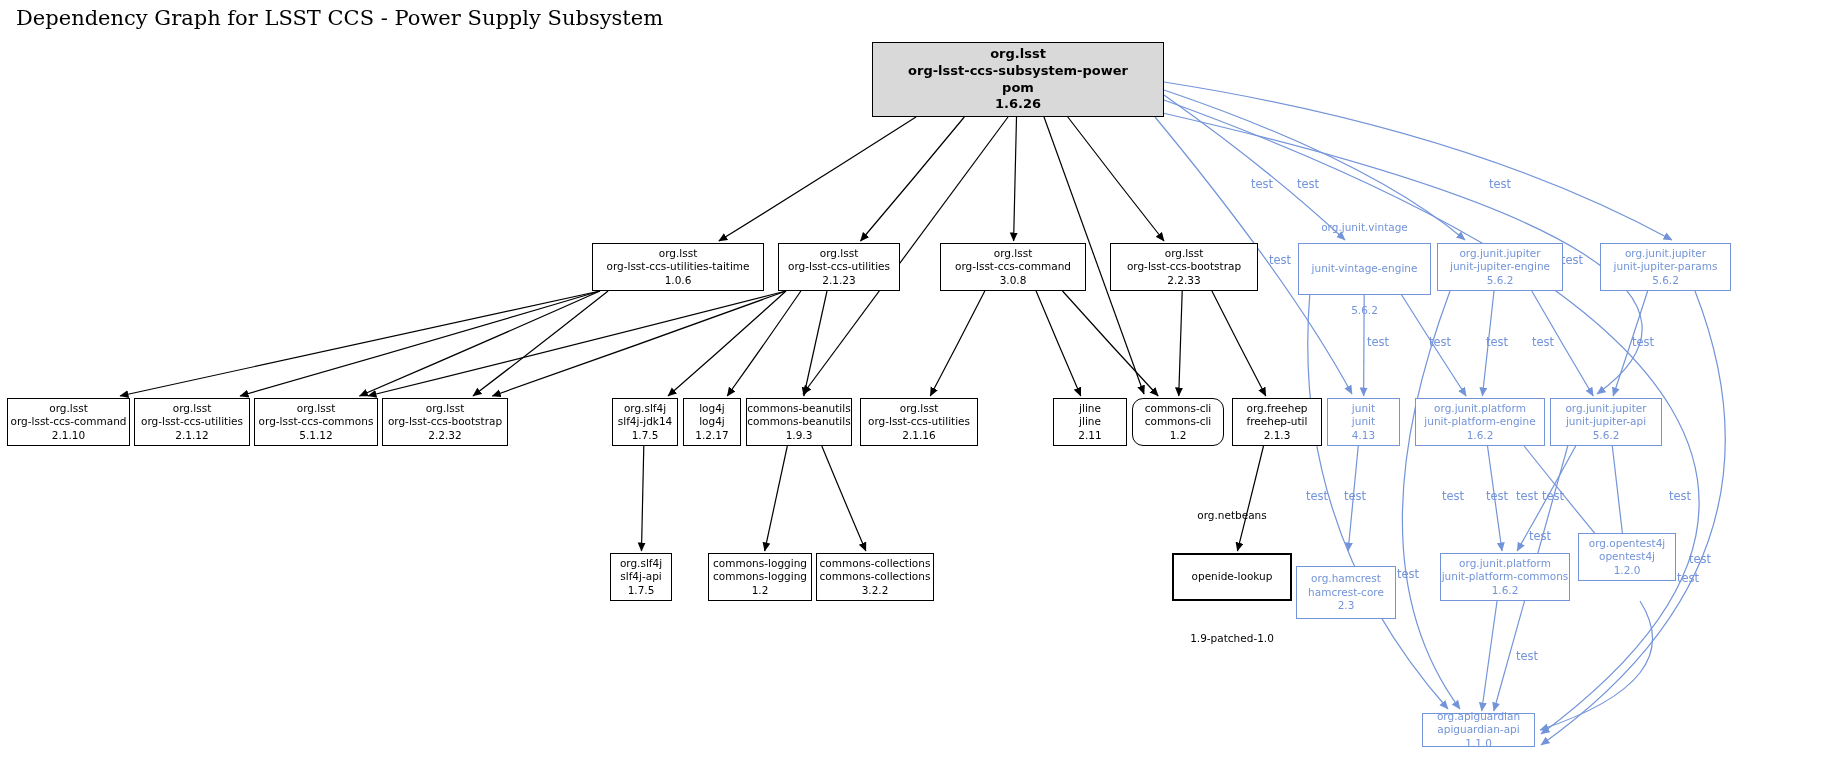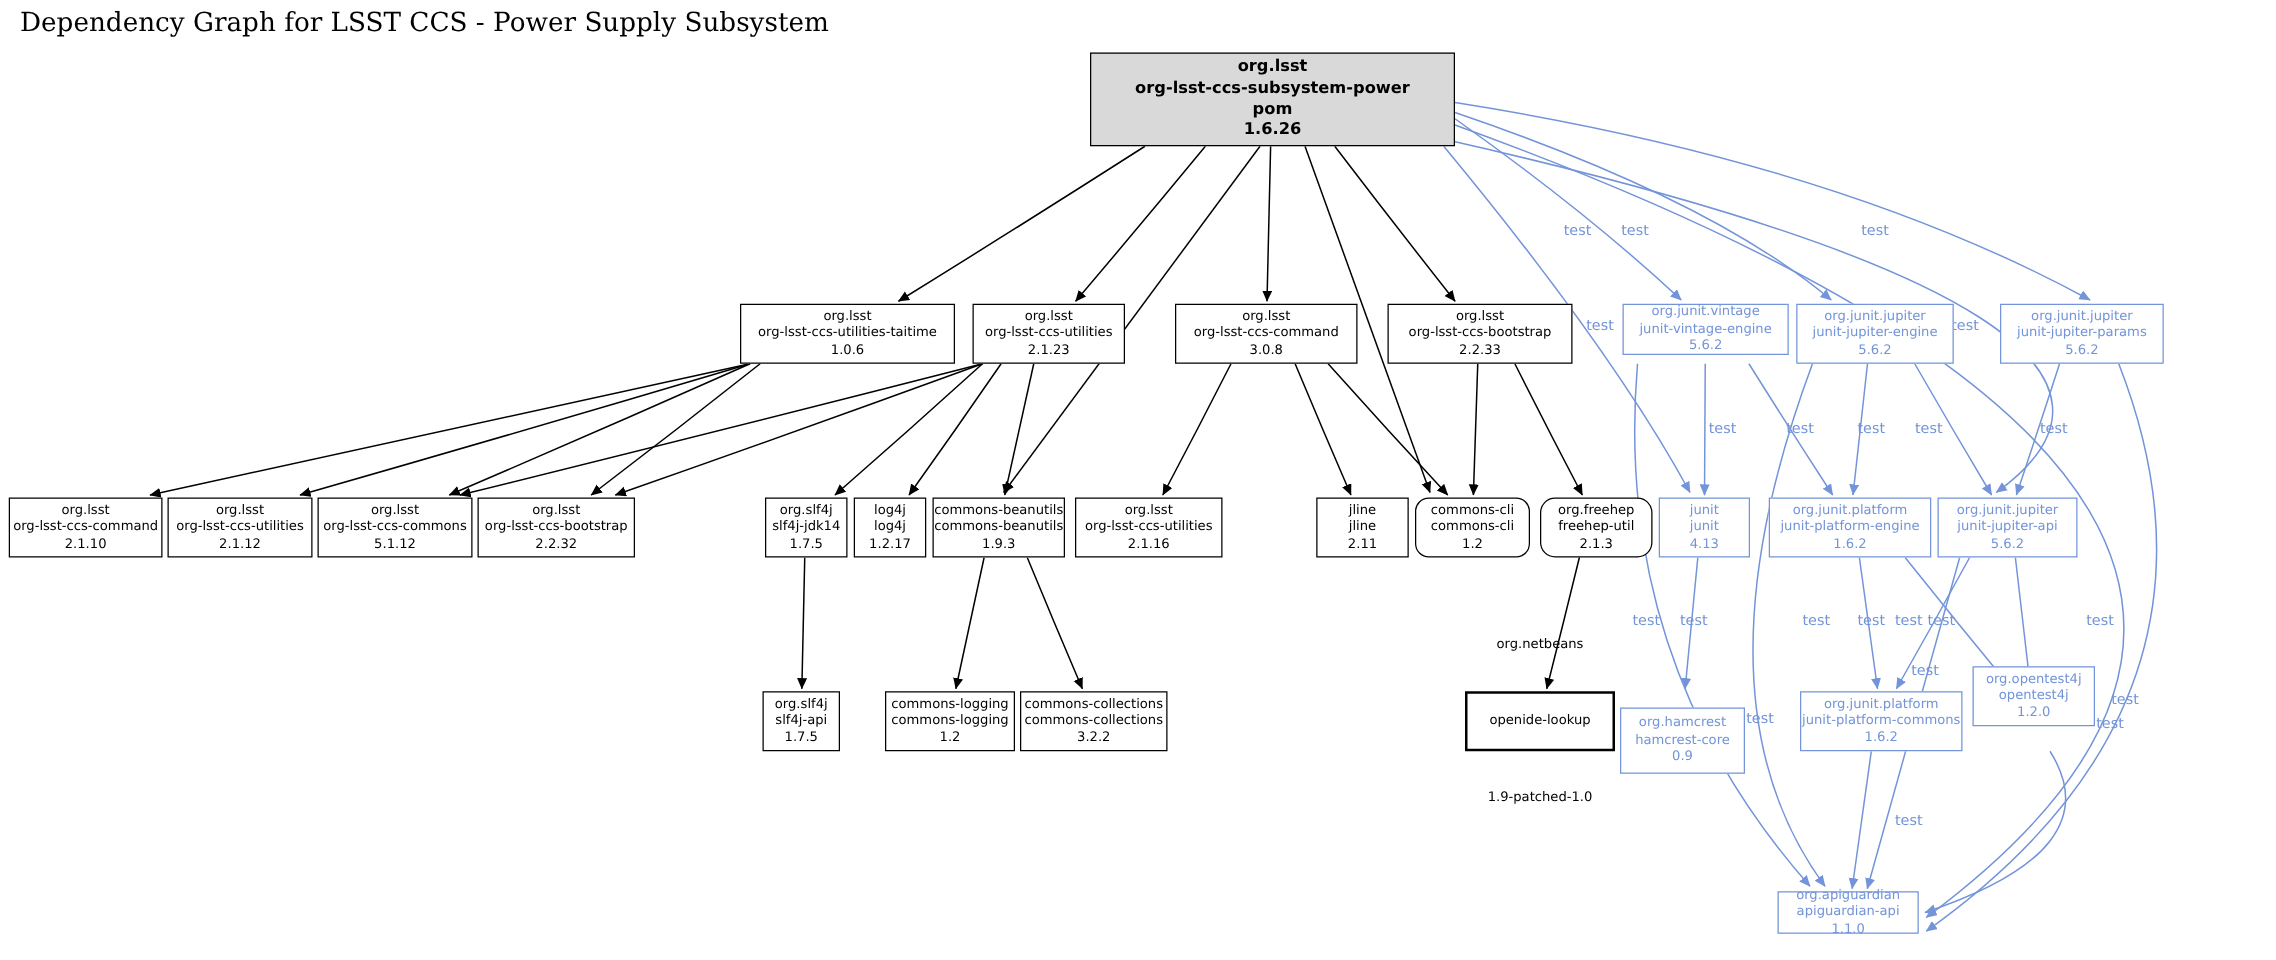--- a/index.html
+++ b/index.html
@@ -131,21 +131,21 @@
     <div class="node dep" style="left: 940px; top: 243px; width: 146px; height: 48px;">
       <div class="nl">org.lsst</div>
       <div class="nl">org-lsst-ccs-command</div>
       <div class="nl">3.0.8</div>
     </div>
     <div class="node dep" style="left: 1110px; top: 243px; width: 148px; height: 48px;">
       <div class="nl">org.lsst</div>
       <div class="nl">org-lsst-ccs-bootstrap</div>
       <div class="nl">2.2.33</div>
     </div>
-    <div class="node test" style="left: 1298px; top: 243px; width: 133px; height: 41px;">
+    <div class="node test" style="left: 1298px; top: 243px; width: 133px; height: 52px; gap: 28px;">
       <div class="nl">org.junit.vintage</div>
       <div class="nl">junit-vintage-engine</div>
       <div class="nl">5.6.2</div>
     </div>
     <div class="node test" style="left: 1437px; top: 243px; width: 126px; height: 48px;">
       <div class="nl">org.junit.jupiter</div>
       <div class="nl">junit-jupiter-engine</div>
       <div class="nl">5.6.2</div>
     </div>
     <div class="node test" style="left: 1600px; top: 243px; width: 131px; height: 48px;">
@@ -196,21 +196,21 @@
     <div class="node dep" style="left: 1053px; top: 398px; width: 74px; height: 48px;">
       <div class="nl">jline</div>
       <div class="nl">jline</div>
       <div class="nl">2.11</div>
     </div>
     <div class="node dep" style="left: 1132px; top: 398px; width: 92px; height: 48px; border-radius: 11px;">
       <div class="nl">commons-cli</div>
       <div class="nl">commons-cli</div>
       <div class="nl">1.2</div>
     </div>
-    <div class="node dep" style="left: 1232px; top: 398px; width: 90px; height: 48px; border-radius: 12px;">
+    <div class="node dep" style="left: 1232px; top: 398px; width: 90px; height: 48px;">
       <div class="nl">org.freehep</div>
       <div class="nl">freehep-util</div>
       <div class="nl">2.1.3</div>
     </div>
     <div class="node test" style="left: 1327px; top: 398px; width: 73px; height: 48px;">
       <div class="nl">junit</div>
       <div class="nl">junit</div>
       <div class="nl">4.13</div>
     </div>
     <div class="node test" style="left: 1415px; top: 398px; width: 130px; height: 48px;">
@@ -239,21 +239,21 @@
       <div class="nl">3.2.2</div>
     </div>
     <div class="node dep2" style="left: 1172px; top: 553px; width: 120px; height: 48px;">
       <div class="nl">org.netbeans</div>
       <div class="nl">openide-lookup</div>
       <div class="nl">1.9-patched-1.0</div>
     </div>
     <div class="node test" style="left: 1296px; top: 566px; width: 100px; height: 53px;">
       <div class="nl">org.hamcrest</div>
       <div class="nl">hamcrest-core</div>
-      <div class="nl">0.9</div>
+      <div class="nl">2.3</div>
     </div>
     <div class="node test" style="left: 1440px; top: 553px; width: 130px; height: 48px;">
       <div class="nl">org.junit.platform</div>
       <div class="nl">junit-platform-commons</div>
       <div class="nl">1.6.2</div>
     </div>
     <div class="node test" style="left: 1578px; top: 533px; width: 98px; height: 48px;">
       <div class="nl">org.opentest4j</div>
       <div class="nl">opentest4j</div>
       <div class="nl">1.2.0</div>

